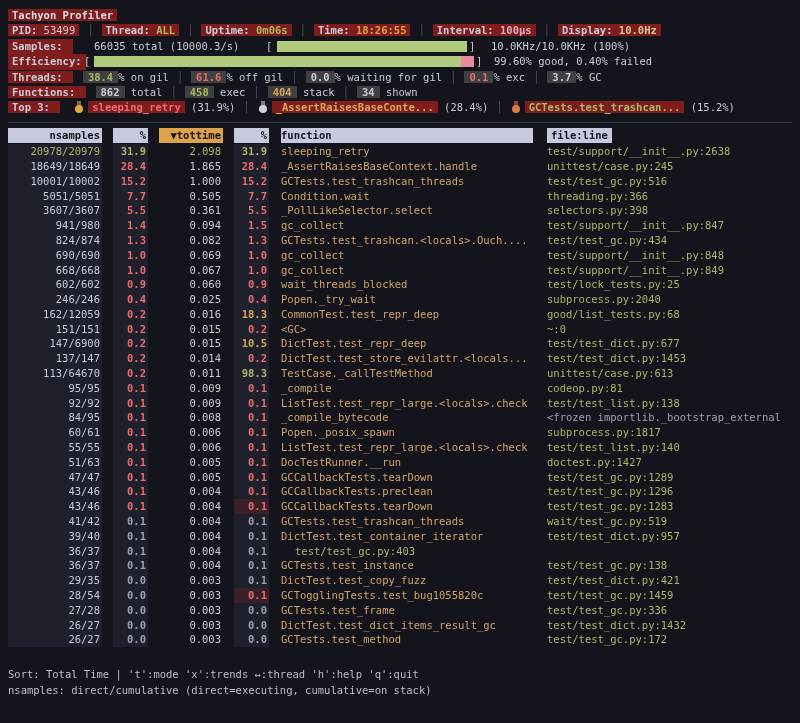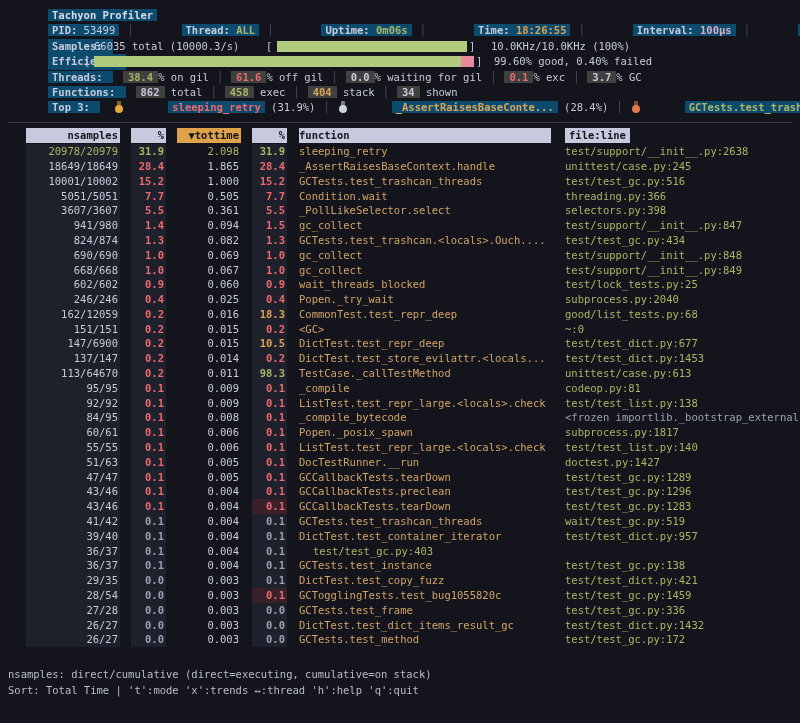--- a/index.html
+++ b/index.html
@@ -7,21 +7,21 @@
     position:relative;width:800px;height:723px;
     background:#14151c;color:#c7cbd9;
     font-family:"DejaVu Sans Mono",monospace;
     font-size:10.5px;line-height:15.4px;
     overflow:hidden;box-sizing:border-box;padding-top:8px;
   }
   .line{white-space:pre;padding-left:8px;height:15.4px;}
   .rel{position:relative;}
   .abs{position:absolute;top:0;}
   .bold{font-weight:bold;}
-  .box{background:#0c4a6e;padding:0 4px;margin-left:40px;}
+  .box{background:#7f1d1d;padding:0 4px;}
   .vbox{background:#404040;padding:0 5px;font-weight:bold;}
   .sep{color:#4a4f60;margin:0 8px;}
   .seg{white-space:pre;}
   .c-light{color:#c7cbd9;}
   .c-green{color:#a9b665;}
   .c-red{color:#ec6a6e;}
   .c-yellow{color:#d9a557;}
   .c-grey{color:#9aa1b0;}
   .c-tan{color:#d2a368;}
   .c-pink{color:#d6aec0;}
@@ -29,21 +29,21 @@
   .c-paleorange{color:#d6c39a;}
   .title{color:#d8dce8;}
   
   .bracket{color:#c7cbd9;}
   .bar{height:11px;top:2px;display:flex;overflow:hidden;}
   .bar .good{background:#b0cb7d;height:100%;}
   .bar .bad{background:#e98a9e;height:100%;}
   
   .rule{height:1px;background:#3a3e4c;margin:6px 8px 5px 8px;}
   
-  .thead,.trow{display:flex;padding-left:26px;}
+  .thead,.trow{display:flex;padding-left:8px;}
   .thead{height:15.4px;line-height:15.4px;margin-bottom:1px;}
   .trow{height:14.8px;line-height:14.8px;}
   .cell{white-space:pre;overflow:hidden;flex:none;}
   .c1{width:94px;text-align:right;padding-right:2px;box-sizing:border-box;}
   .g1{width:11px;flex:none;}
   .c2{width:35px;text-align:right;padding-right:2px;box-sizing:border-box;font-weight:bold;}
   .g2{width:11px;flex:none;}
   .c3{width:64px;text-align:right;padding-right:2px;box-sizing:border-box;}
   .g3{width:11px;flex:none;}
   .c4{width:35px;text-align:right;padding-right:2px;box-sizing:border-box;font-weight:bold;}
@@ -552,17 +552,17 @@
         <span class="g3"></span>
         <span class="cell c4 band c-grey">0.0</span>
         <span class="g4"></span>
         <span class="cell c5 c-tan">GCTests.test_method</span>
         <span class="g5"></span>
         <span class="cell c6 c-green">test/test_gc.py:172</span>
       </div>
     </div>
 
   <div class="footer">
+    <div class="line">Sort: Total Time | 't':mode 'x':trends ↔:thread 'h':help 'q':quit</div>
     <div class="line">nsamples: direct/cumulative (direct=executing, cumulative=on stack)</div>
-    <div class="line">Sort: Total Time | 't':mode 'x':trends ↔:thread 'h':help 'q':quit</div>
   </div>
 
 </div>
 
 </body></html>

